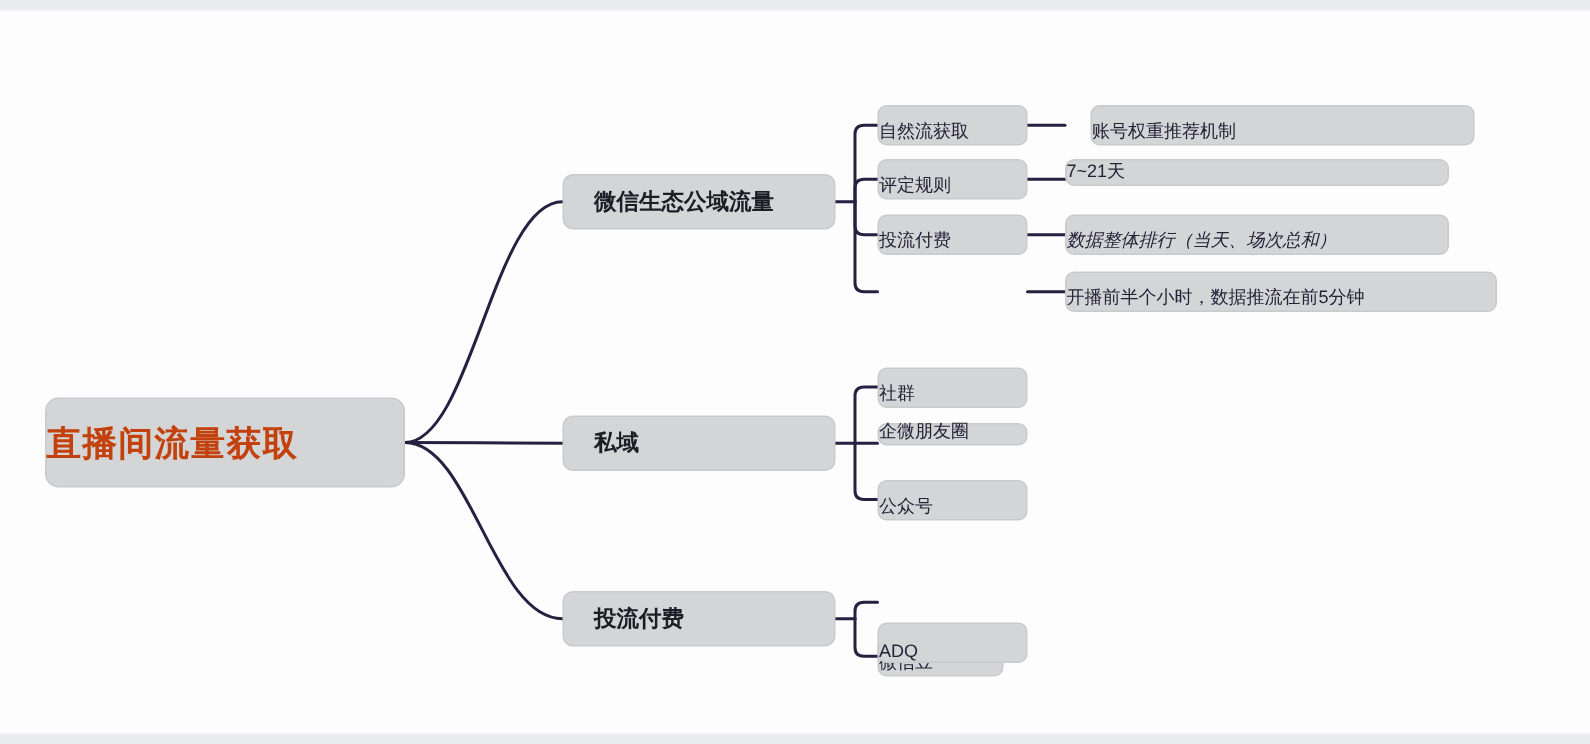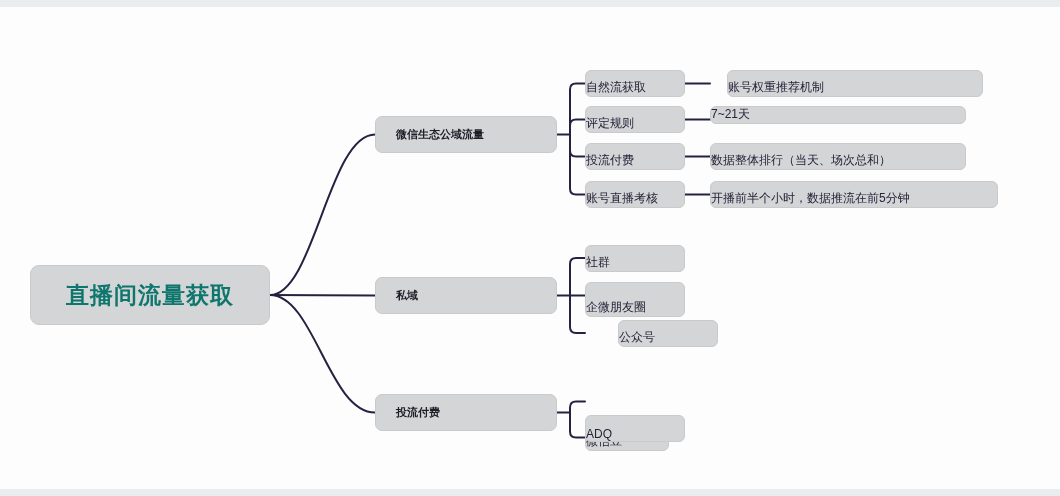--- a/index.html
+++ b/index.html
@@ -20,30 +20,30 @@
     box-sizing:border-box;
     background:#d4d5d7;
     border:1px solid #c9cacc;
     display:flex;
     align-items:center;
     color:#26223a;
   }
   .node span{white-space:nowrap;}
   .node.root{
     border-radius:9px;
-    justify-content:center;
+    justify-content:flex-start;
     font-size:23px;
     font-weight:bold;
     letter-spacing:1px;
-    color:#0f766e;
+    color:#c2410c;
   }
   .node.branch{
     border-radius:7px;
     padding-left:20px;
-    font-size:11px;
+    font-size:15px;
     font-weight:bold;
     color:#1d1d26;
     text-align:right;
   }
   .node.leaf{
     border-radius:6px;
     padding-left:0;
     font-size:12px;
     color:#262238;
     align-items:flex-end;
@@ -90,39 +90,36 @@
     </div>
     <div class="node leaf" style="left: 585px; top: 106px; width: 100px; height: 27px;">
       <span>评定规则</span>
     </div>
     <div class="node leaf" style="left: 710px; top: 106px; width: 256px; height: 18px;">
       <span>7~21天</span>
     </div>
     <div class="node leaf" style="left: 585px; top: 143px; width: 100px; height: 27px;">
       <span>投流付费</span>
     </div>
-    <div class="node leaf" style="left: 710px; top: 143px; width: 256px; height: 27px;">
+    <div class="node leaf" style="left: 710px; top: 143px; width: 256px; height: 27px; font-style: italic;">
       <span>数据整体排行（当天、场次总和）</span>
-    </div>
-    <div class="node leaf" style="left: 585px; top: 181px; width: 100px; height: 27px;">
-      <span>账号直播考核</span>
     </div>
     <div class="node leaf" style="left: 710px; top: 181px; width: 288px; height: 27px;">
       <span>开播前半个小时，数据推流在前5分钟</span>
     </div>
     <div class="node branch" style="left: 375px; top: 277px; width: 182px; height: 37px;">
       <span>私域</span>
     </div>
     <div class="node leaf" style="left: 585px; top: 244.5px; width: 100px; height: 27px;">
       <span>社群</span>
     </div>
-    <div class="node leaf" style="left: 585px; top: 282px; width: 100px; height: 35px;">
+    <div class="node leaf" style="left: 585px; top: 282px; width: 100px; height: 15px;">
       <span>企微朋友圈</span>
     </div>
-    <div class="node leaf" style="left: 618px; top: 319.5px; width: 100px; height: 27px;">
+    <div class="node leaf" style="left: 585px; top: 319.5px; width: 100px; height: 27px;">
       <span>公众号</span>
     </div>
     <div class="node branch" style="left: 375px; top: 394px; width: 182px; height: 37px; font-family: Liberation Serif, serif;">
       <span>投流付费</span>
     </div>
     <div class="node leaf" style="left: 585px; top: 388px; width: 84px; height: 27px; margin-top: 36px;">
       <span>微信豆</span>
     </div>
     <div class="node leaf" style="left: 585px; top: 415px; width: 100px; height: 27px;">
       <span>ADQ</span>

